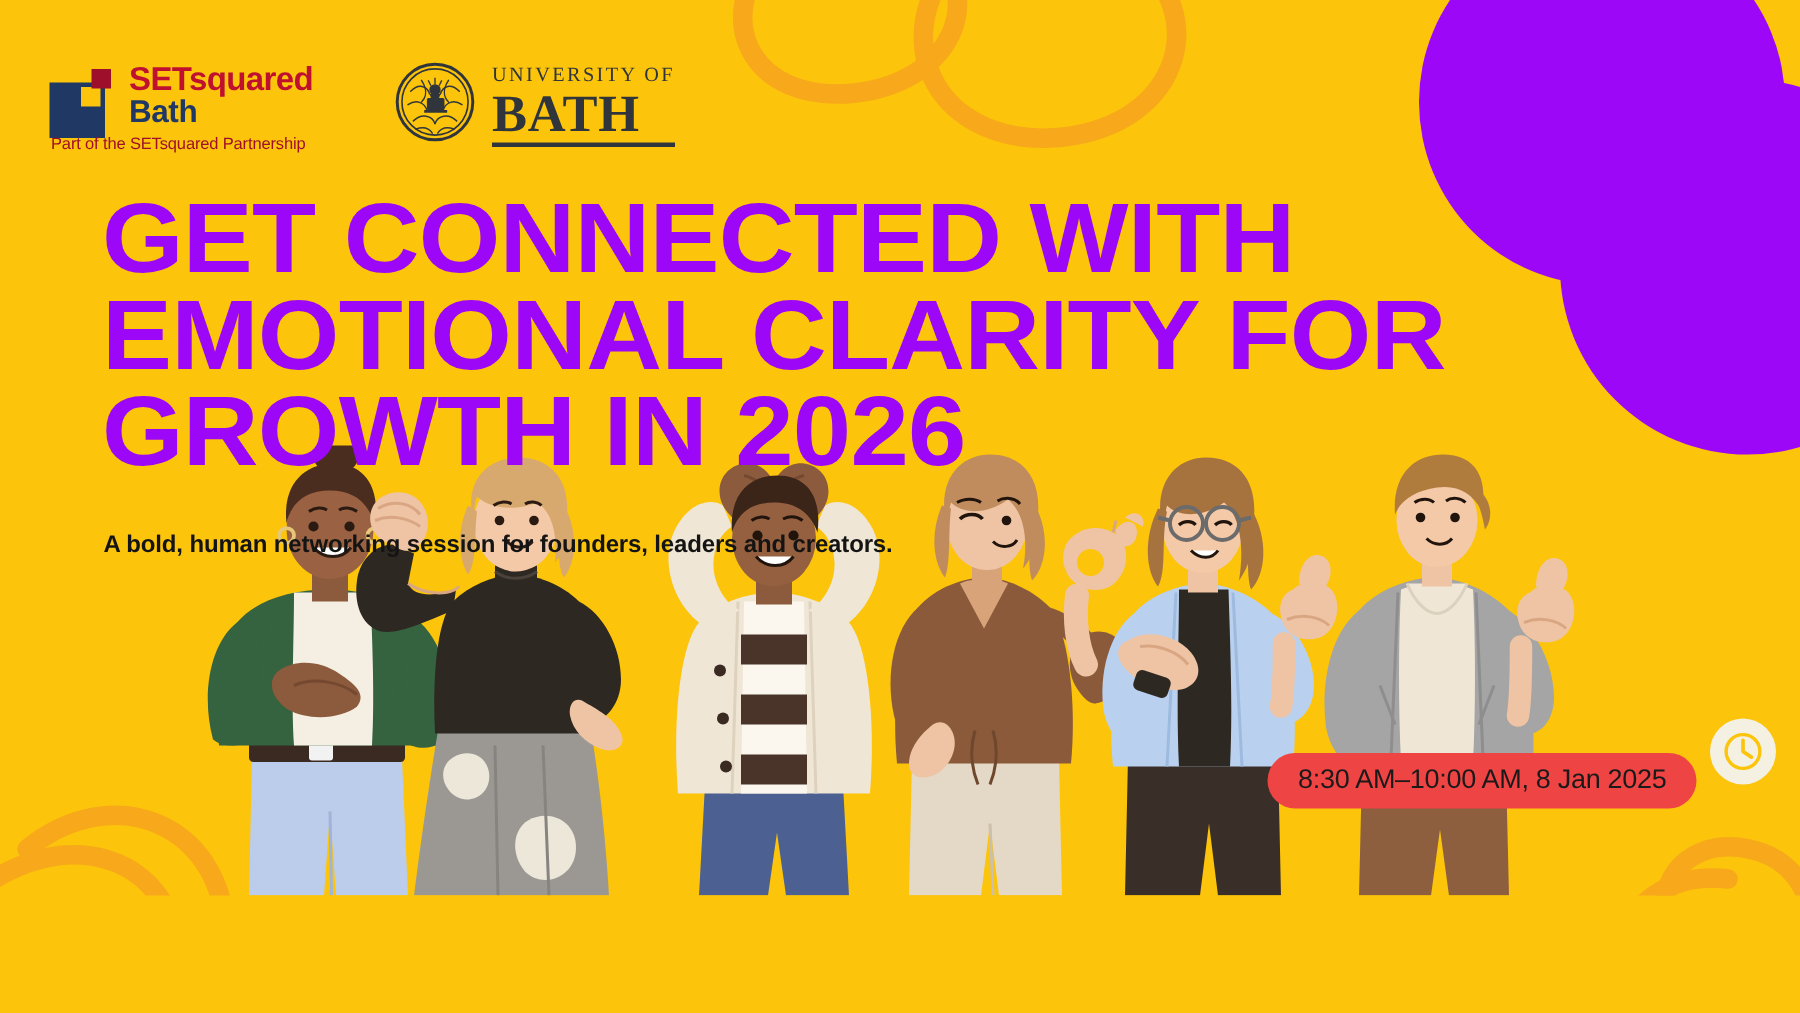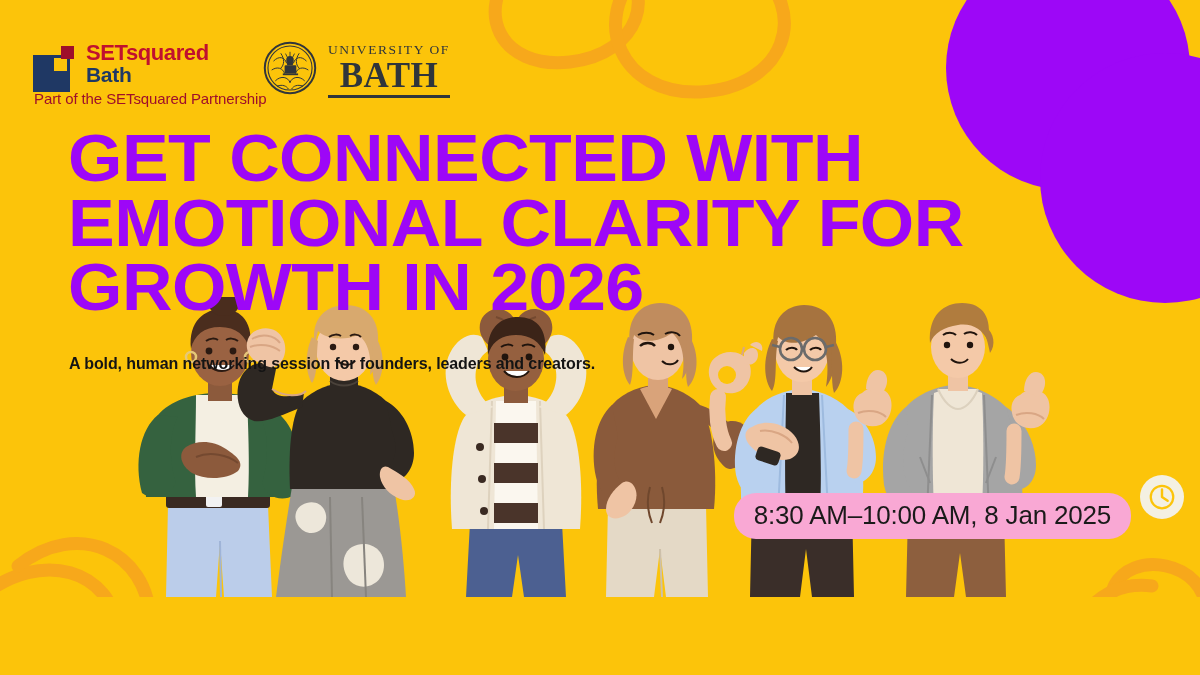--- a/index.html
+++ b/index.html
@@ -35,27 +35,27 @@
   #setsq-top {
     font-size:22px; font-weight:bold; letter-spacing:-0.4px;
     color:#C0102F; line-height:1.02; white-space:nowrap;
   }
   #setsq-sub {
     font-size:21px; font-weight:bold; color:#1F3864;
     line-height:1.05; letter-spacing:-0.3px;
   }
   #setsq-tag {
     position:absolute; left:1px; top:52px;
-    font-size:15px; color:#9E0F2B; white-space:nowrap; letter-spacing:-0.1px;
+    font-size:11px; color:#9E0F2B; white-space:nowrap; letter-spacing:-0.1px;
   }
 
   
   #bath-logo { position:relative; width:175px; height:68px; display:flex; align-items:flex-start; gap:11px; }
   #bath-crest { width:54px; height:54px; flex:0 0 54px; margin-top:3px; }
-  #bath-words { position:relative; padding-top:5px;text-align:center; }
+  #bath-words { position:relative; padding-top:5px; }
   #bath-uni {
     font-family:"Liberation Serif", serif;
     font-size:13.5px; letter-spacing:1.6px; color:#30353B; line-height:1;
     white-space:nowrap;
   }
   #bath-name {
     font-family:"Liberation Serif", serif;
     font-size:35px; font-weight:bold; letter-spacing:0.5px;
     color:#30353B; line-height:1.02; margin-top:1px;
   }
@@ -88,25 +88,25 @@
   
   #illustration { position:absolute; left:0; bottom:0; width:1200px; height:300px; z-index:20; }
 
   
   #info-block {
     position:absolute; right:16px; bottom:58px; z-index:50;
     display:flex; flex-direction:column; gap:9px; align-items:flex-end;
   }
   .info-row { display:flex; align-items:center; gap:9px; }
   .pill {
-    background:#f9a8d4;
+    background:#ef4444;
     color:#1A1A1A;
     border-radius:22px;
     padding:8px 20px 9px 20px;
-    font-size:26px;
+    font-size:18px;
     line-height:1.1;
     white-space:nowrap;
     letter-spacing:-0.2px;
     margin-top:39px;
   }
   .icon-badge {
     width:44px; height:44px; flex:0 0 44px;
     border-radius:50%;
     background:#F4F0E2;
     display:flex; align-items:center; justify-content:center;

